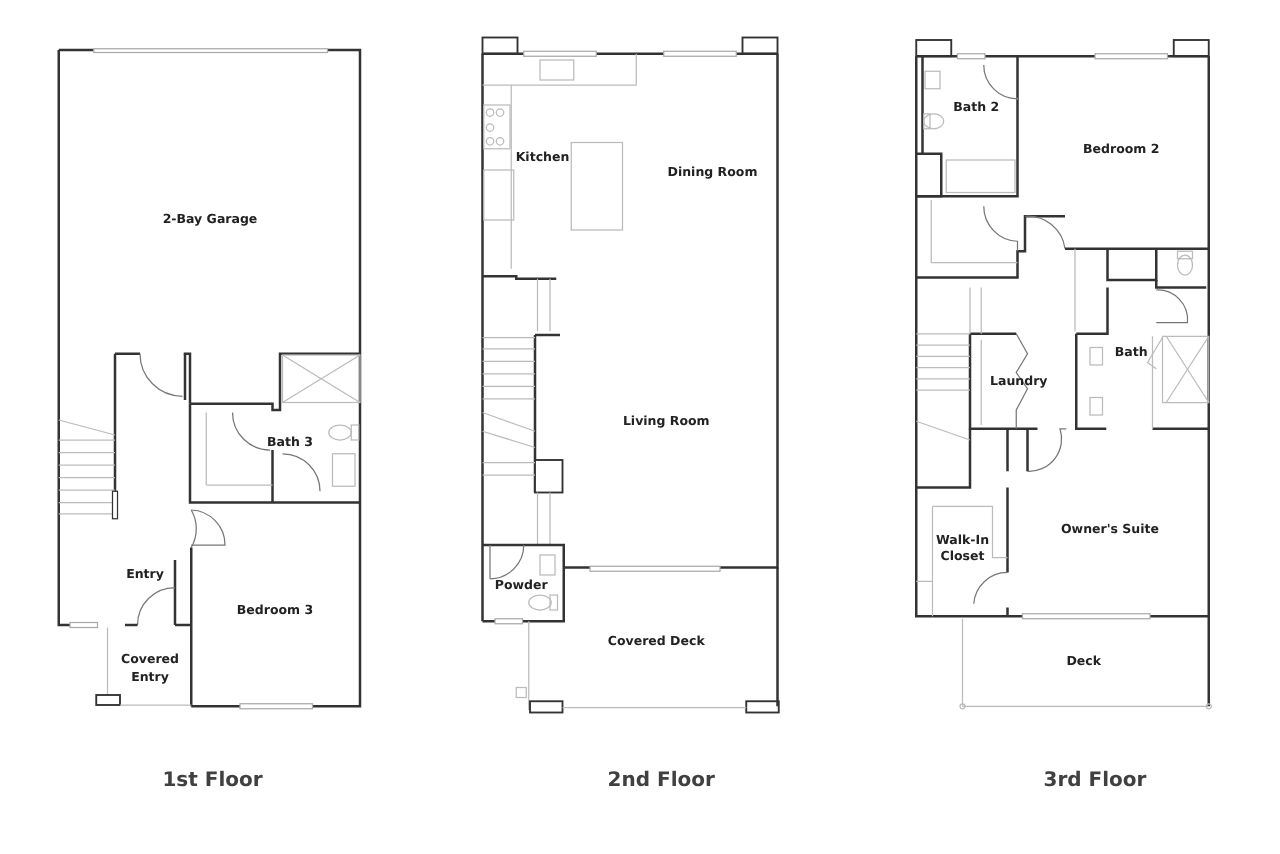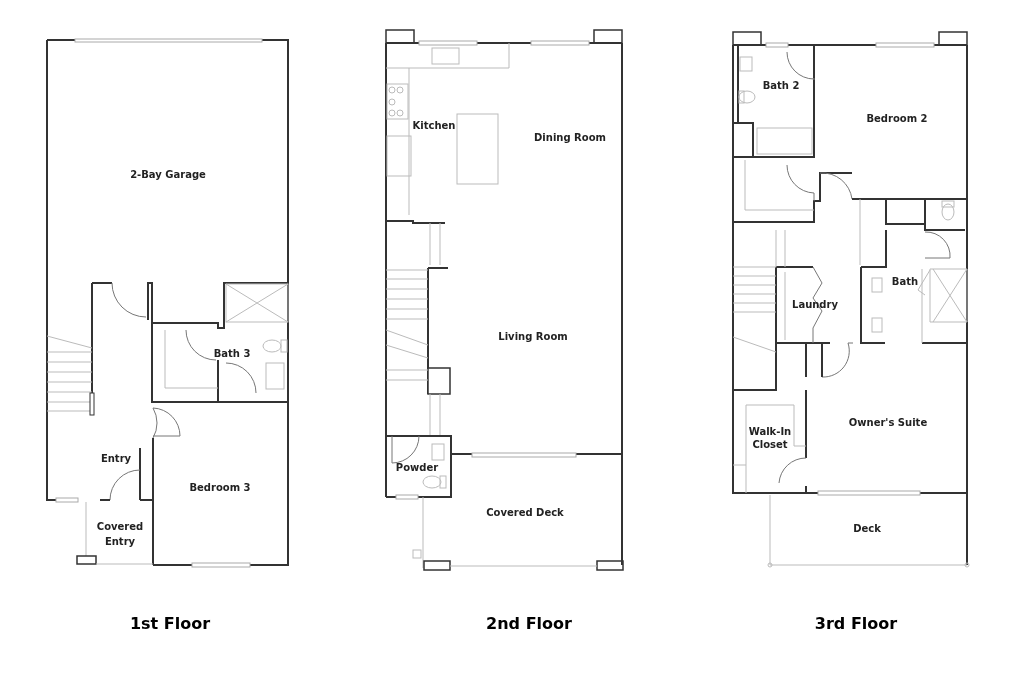--- a/index.html
+++ b/index.html
@@ -3,21 +3,21 @@
 <meta charset="utf-8">
 <style>
   html, body { margin: 0; padding: 0; background: #ffffff; }
   body { width: 1024px; height: 683px; overflow: hidden; position: relative; font-family: "DejaVu Sans", sans-serif; }
   svg { position: absolute; left: 0; top: 0; }
   .wall { stroke: #333; stroke-width: 2; fill: none; }
   .thin { stroke: #bbb; stroke-width: 1; fill: none; }
   .mid { stroke: #777; stroke-width: 1; fill: none; }
   .win { stroke: #aaa; stroke-width: 1; fill: #fff; }
   .room-label { font-family: "DejaVu Sans", sans-serif; font-size: 10px; font-weight: bold; fill: #222; }
-  .floor-title { position: absolute; top: 614px; font-family: "DejaVu Sans", sans-serif; font-size: 16px; font-weight: bold; color: #000000; transform: translateX(-50%); white-space: nowrap; }
+  .floor-title { position: absolute; top: 614px; font-family: "DejaVu Sans", sans-serif; font-size: 16px; font-weight: bold; color: #404040; transform: translateX(-50%); white-space: nowrap; }
 </style>
 </head>
 <body>
 
 <svg width="1024" height="683" viewBox="0 0 1024 683">
 
   <g>
 
     <path class="wall" d="M47,40 L75,40 M262,40 L288,40 L288,565 L153,565"></path>
     <path class="wall" d="M47,40 L47,500 L56,500"></path>
@@ -217,13 +217,13 @@
     <text class="room-label" x="905" y="285" text-anchor="middle">Bath</text>
     <text class="room-label" x="770" y="435" text-anchor="middle">Walk-In</text>
     <text class="room-label" x="770" y="448" text-anchor="middle">Closet</text>
     <text class="room-label" x="888" y="426" text-anchor="middle">Owner's Suite</text>
     <text class="room-label" x="867" y="532" text-anchor="middle">Deck</text>
   </g>
 </svg>
 
 <div class="floor-title" style="left:170px;">1st Floor</div>
 <div class="floor-title" style="left:518px;margin-left:11px;">2nd Floor</div>
-<div class="floor-title" style="left:856px;">3rd Floor</div>
+<div class="floor-title" style="left:876px;">3rd Floor</div>
 
 </body></html>

